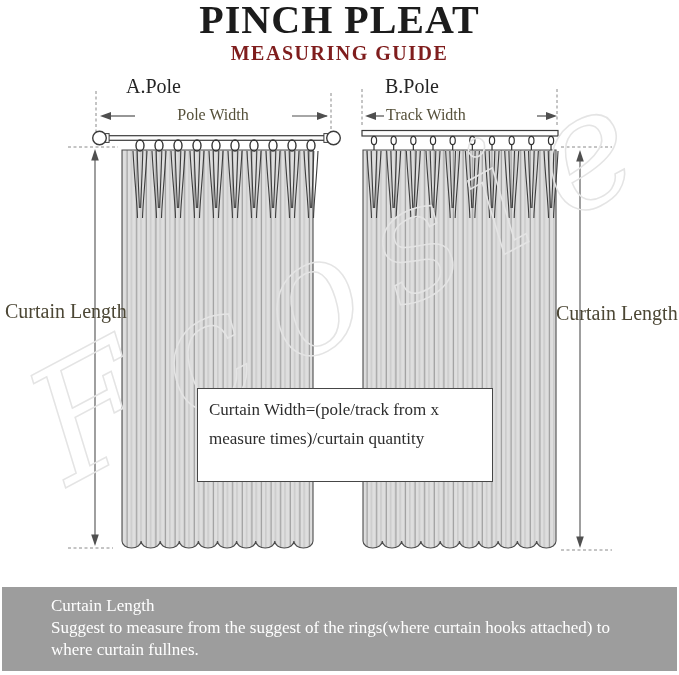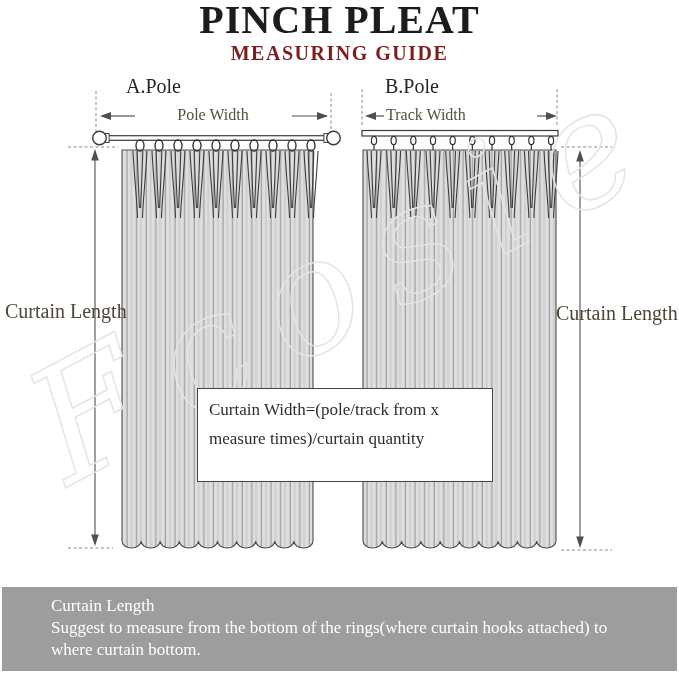--- a/index.html
+++ b/index.html
@@ -166,17 +166,17 @@
 
   <div class="watermark">Fcosie</div>
 
   <div class="formula-box">
     <div class="line">Curtain Width=(pole/track from x</div>
     <div class="line">measure times)/curtain quantity</div>
   </div>
 
   <div class="footer">
     <div class="f-title">Curtain Length</div>
-    <div class="f-line">Suggest to measure from the bottom of the rings(where curtain hooks attached) to</div>
-    <div class="f-line">where curtain bottom.</div>
+    <div class="f-line">Suggest to measure from the suggest of the rings(where curtain hooks attached) to</div>
+    <div class="f-line">where curtain fullnes.</div>
   </div>
 
 </div>
 
 </body></html>

